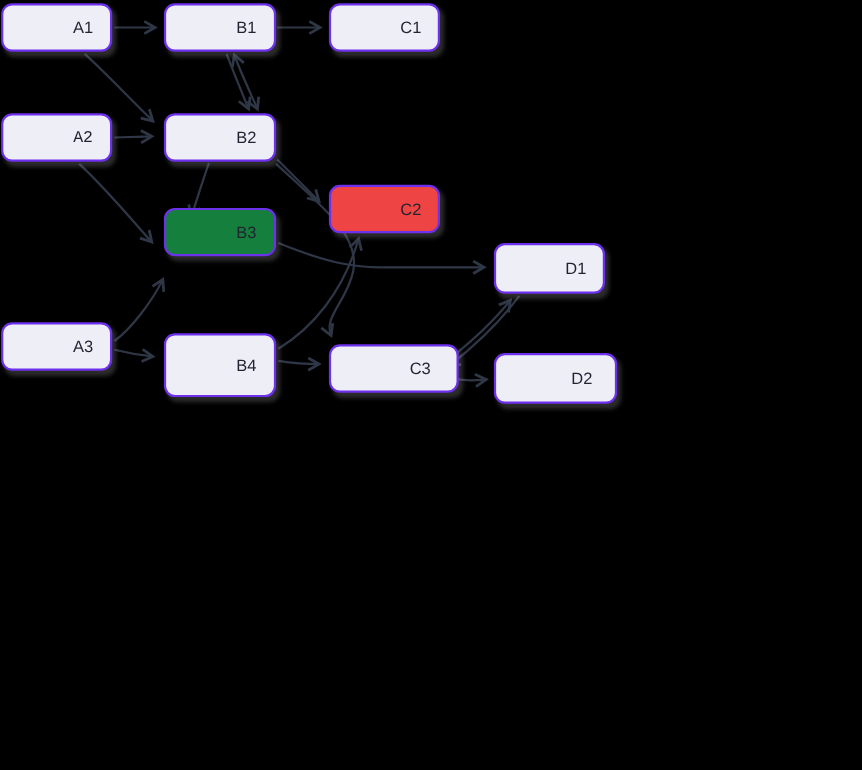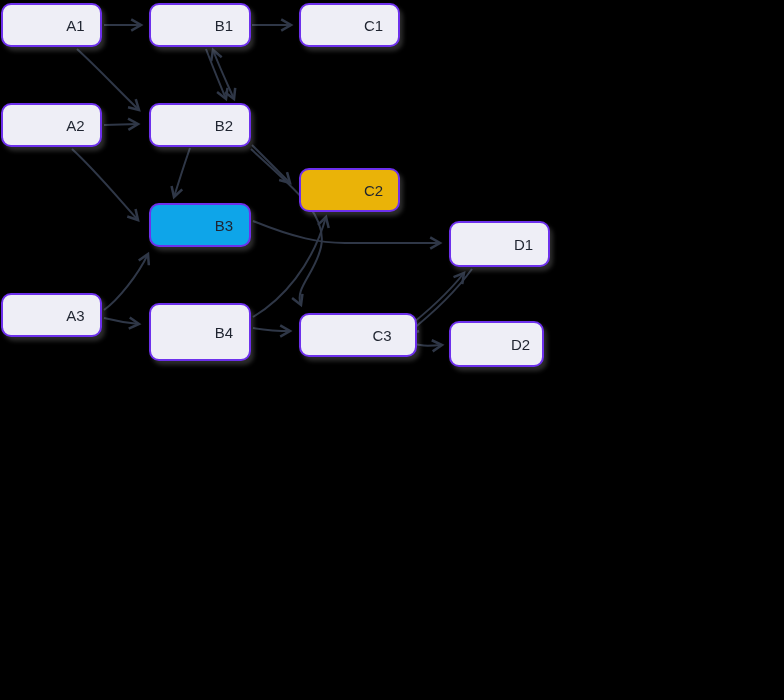--- a/index.html
+++ b/index.html
@@ -73,40 +73,40 @@
       <div class="node" style="left: 1px; top: 3px; width: 101px; height: 44px; background: rgb(238, 238, 246); border: 2px solid rgb(109, 48, 236);">
         <span class="node-label" style="color: rgb(31, 36, 48);">A1</span>
       </div>
       <div class="node" style="left: 149px; top: 3px; width: 102px; height: 44px; background: rgb(238, 238, 246); border: 2px solid rgb(109, 48, 236); text-align: center;">
         <span class="node-label" style="color: rgb(31, 36, 48);">B1</span>
       </div>
       <div class="node" style="left: 299px; top: 3px; width: 101px; height: 44px; background: rgb(238, 238, 246); border: 2px solid rgb(109, 48, 236);">
         <span class="node-label" style="color: rgb(31, 36, 48);">C1</span>
       </div>
       <div class="node" style="left: 1px; top: 103px; width: 101px; height: 44px; background: rgb(238, 238, 246); border: 2px solid rgb(109, 48, 236);">
-        <span class="node-label" style="color: rgb(31, 36, 48);">A2</span>
+        <span class="node-label" style="color: rgb(31, 36, 48); font-family: Liberation Mono, monospace;">A2</span>
       </div>
       <div class="node" style="left: 149px; top: 103px; width: 102px; height: 44px; background: rgb(238, 238, 246); border: 2px solid rgb(109, 48, 236);">
         <span class="node-label" style="color: rgb(31, 36, 48);">B2</span>
       </div>
-      <div class="node" style="left: 299px; top: 168px; width: 101px; height: 44px; background: #eab308; border: 2px solid rgb(109, 48, 236);">
+      <div class="node" style="left: 299px; top: 168px; width: 101px; height: 44px; background: #ef4444; border: 2px solid rgb(109, 48, 236);">
         <span class="node-label" style="color: rgb(31, 36, 48);">C2</span>
       </div>
-      <div class="node" style="left: 149px; top: 203px; width: 102px; height: 44px; background: #0ea5e9; border: 2px solid rgb(109, 48, 236);">
+      <div class="node" style="left: 149px; top: 189px; width: 102px; height: 44px; background: #15803d; border: 2px solid rgb(109, 48, 236);">
         <span class="node-label" style="color: rgb(31, 36, 48);">B3</span>
       </div>
       <div class="node" style="left: 449px; top: 221px; width: 101px; height: 46px; background: rgb(238, 238, 246); border: 2px solid rgb(109, 48, 236);">
         <span class="node-label" style="color: rgb(31, 36, 48);">D1</span>
       </div>
       <div class="node" style="left: 1px; top: 293px; width: 101px; height: 44px; background: rgb(238, 238, 246); border: 2px solid rgb(109, 48, 236);">
         <span class="node-label" style="color: rgb(31, 36, 48);">A3</span>
       </div>
       <div class="node" style="left: 149px; top: 303px; width: 102px; height: 58px; background: rgb(238, 238, 246); border: 2px solid rgb(109, 48, 236);">
         <span class="node-label" style="color: rgb(31, 36, 48);">B4</span>
       </div>
       <div class="node" style="left: 299px; top: 313px; width: 118px; height: 44px; background: rgb(238, 238, 246); border: 2px solid rgb(109, 48, 236);">
         <span class="node-label" style="color: rgb(31, 36, 48);">C3</span>
       </div>
-      <div class="node" style="left: 449px; top: 321px; width: 95px; height: 46px; background: rgb(238, 238, 246); border: 2px solid rgb(109, 48, 236);">
+      <div class="node" style="left: 449px; top: 321px; width: 112px; height: 46px; background: rgb(238, 238, 246); border: 2px solid rgb(109, 48, 236);">
         <span class="node-label" style="color: rgb(31, 36, 48);">D2</span>
       </div>
     </div>
 </div>
 
 </body></html>

